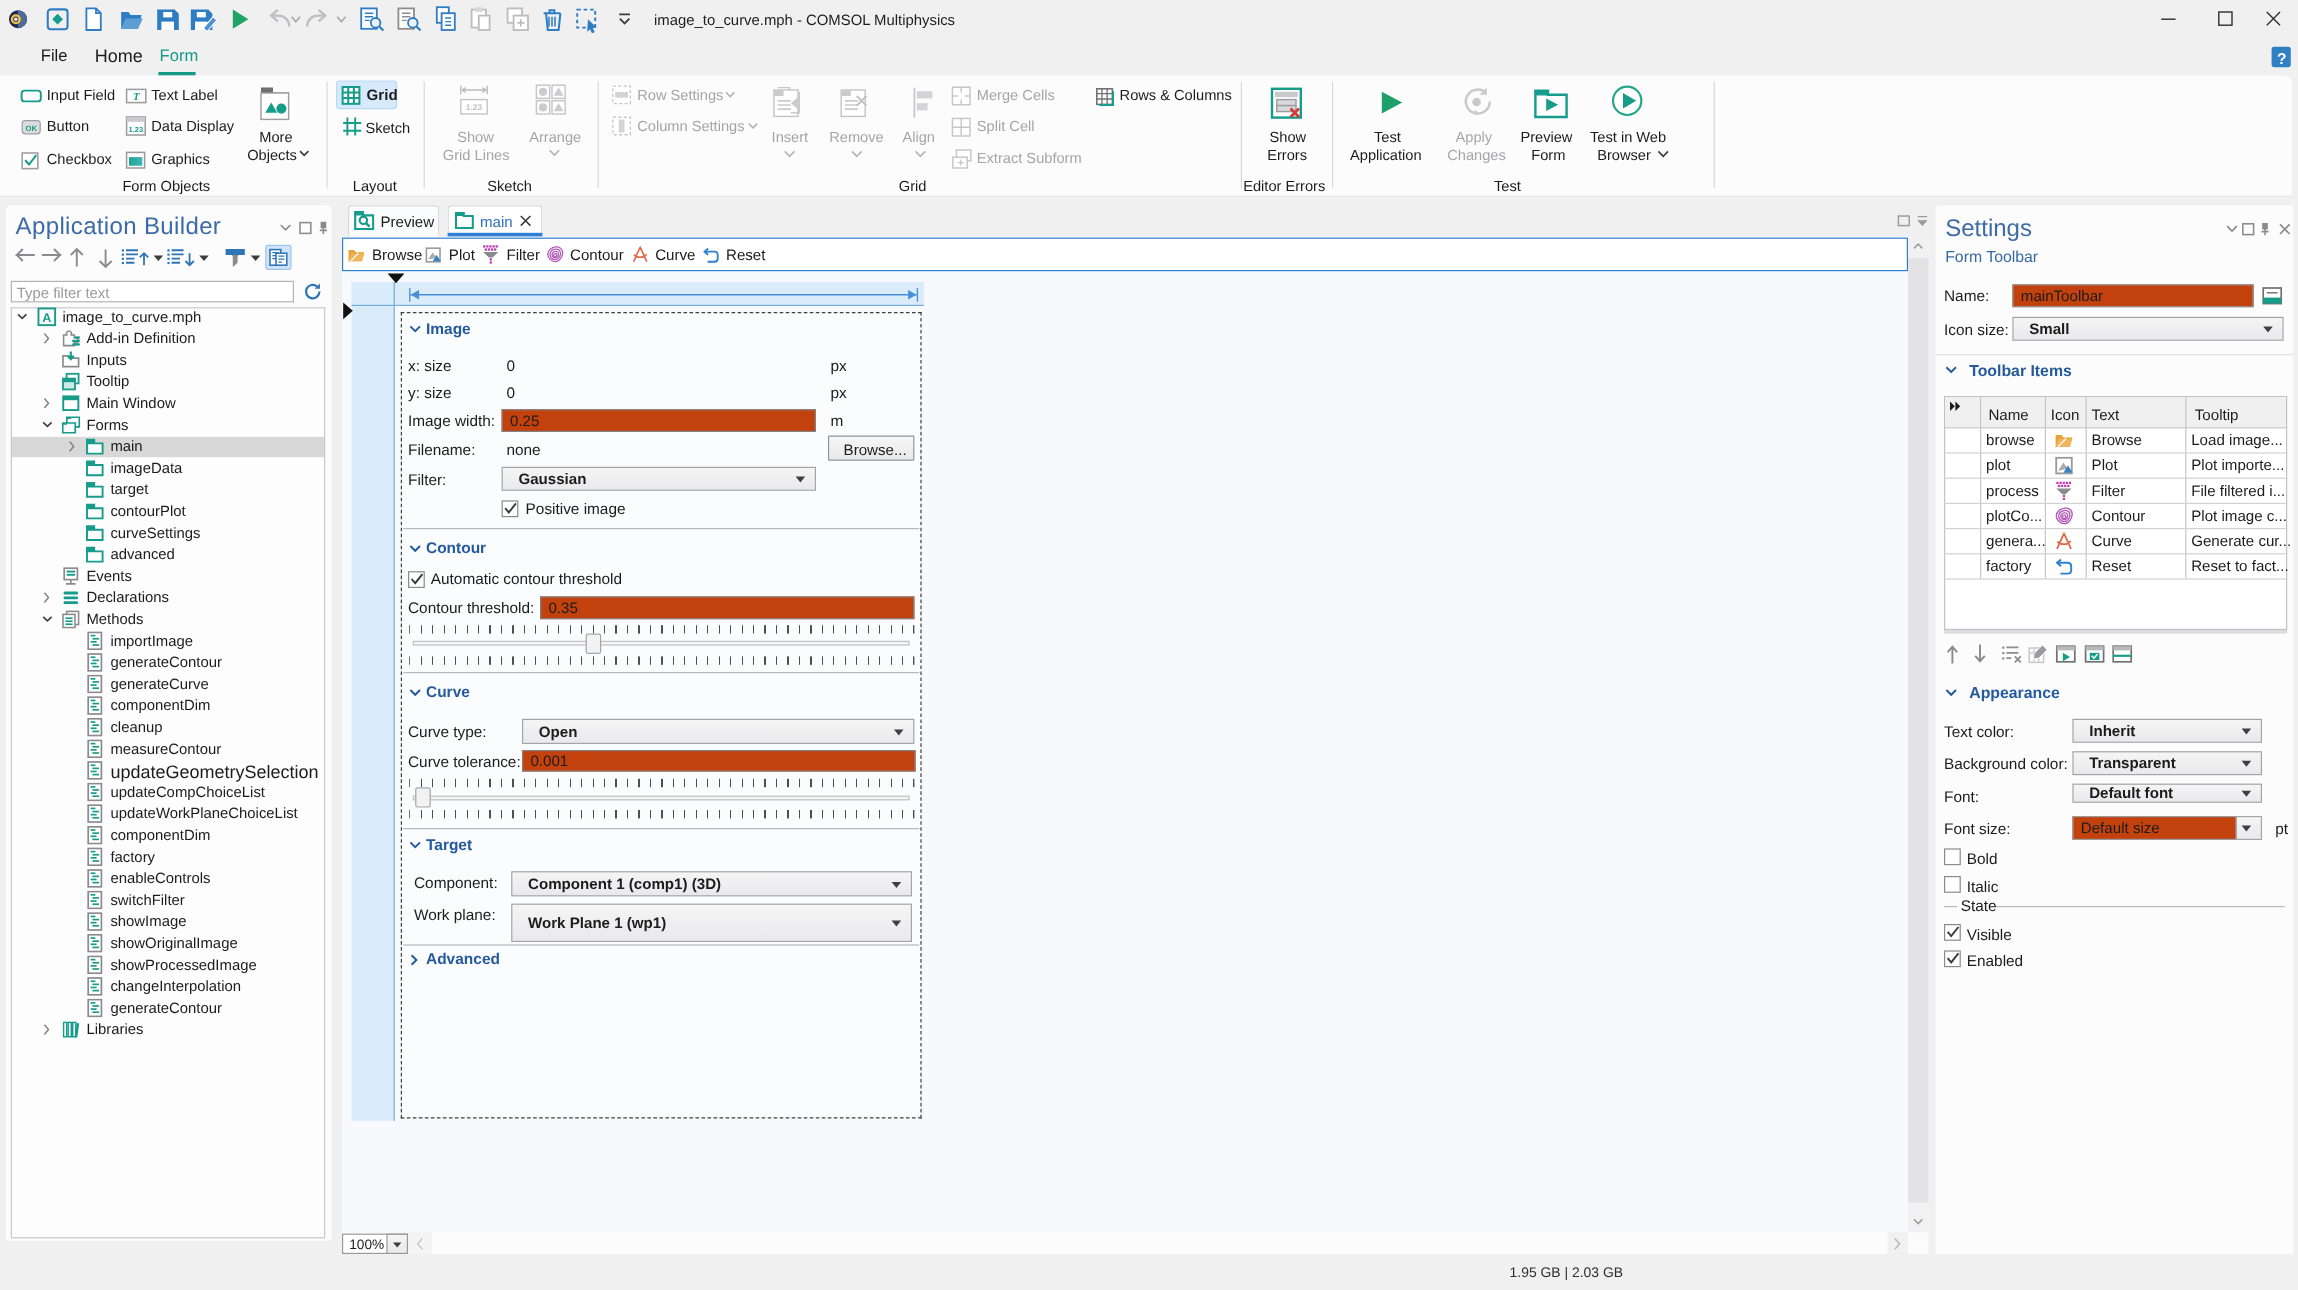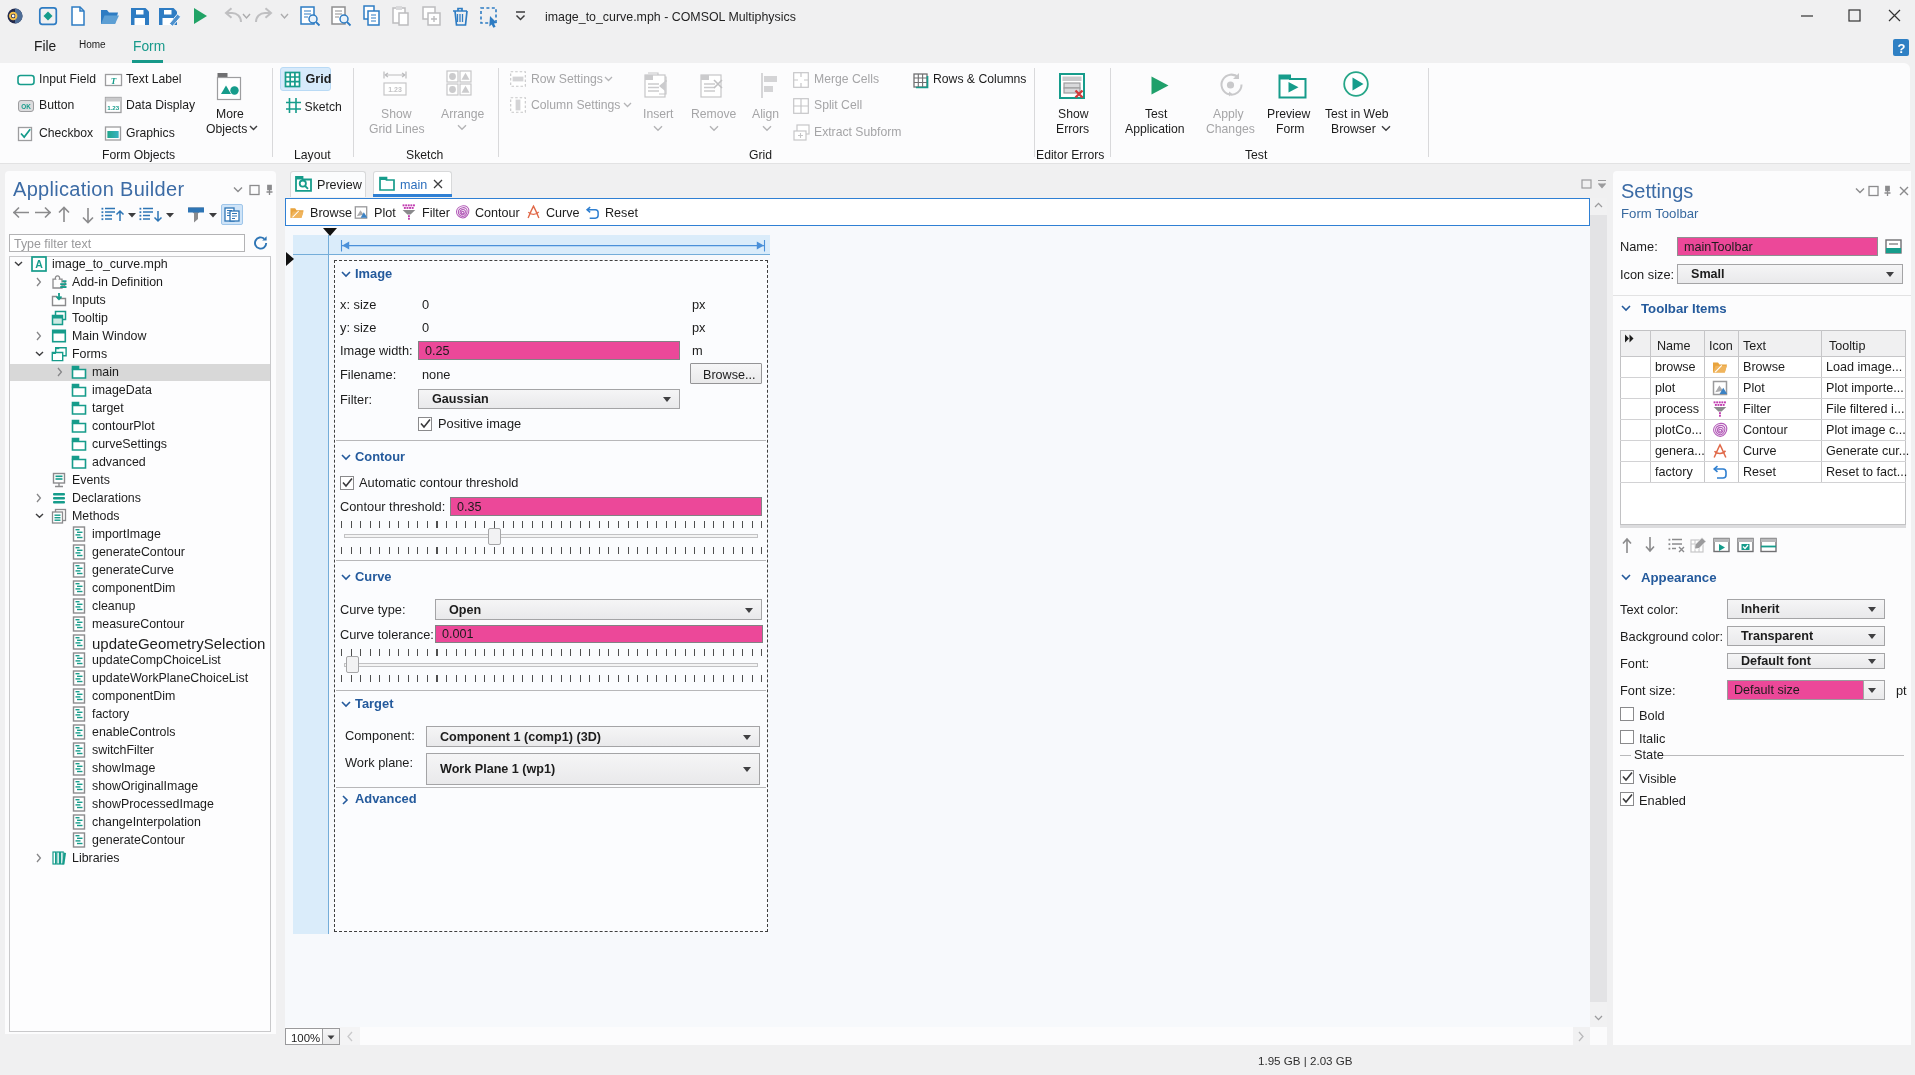--- a/index.html
+++ b/index.html
@@ -5,21 +5,21 @@
 *{margin:0;padding:0;box-sizing:border-box}
 html,body{width:1915px;height:1075px}
 body{background:#f0f0f1;font-family:"Liberation Sans",sans-serif;position:relative;overflow:hidden;color:#1c1c1c}
 .a{position:absolute}
 .t{position:absolute;white-space:nowrap;font-size:12.5px;line-height:1}
 .g{color:#a5a5a7}
 .sh{color:#245a9c;font-weight:bold;font-size:12.9px}
 .combo{position:absolute;border:1px solid #a4a4a6;background:linear-gradient(#f5f5f6,#e9e9eb)}
 .combo i{position:absolute;right:8px;top:50%;margin-top:-2px;width:0;height:0;border:4px solid transparent;border-top:5px solid #404042;border-bottom:0;font-style:normal}
 .combo b{position:absolute;left:13px;top:50%;transform:translateY(-50%);font-size:12.6px;font-weight:bold;white-space:nowrap}
-.tin{position:absolute;border:1px solid #828284;background:#ec4899}
+.tin{position:absolute;border:1px solid #828284;background:#c2410c}
 .tin b{position:absolute;left:6px;top:50%;transform:translateY(-50%);font-size:12.6px;font-weight:normal;white-space:nowrap}
 .cb{position:absolute;width:14px;height:14px;border:1px solid #8a8a8c;background:#fff}
 .sep{position:absolute;width:1px;background:#d9d9db}
 .ticks{position:absolute;height:7px;background:repeating-linear-gradient(90deg,#4e4e4e 0,#4e4e4e 1px,transparent 1px,transparent 9.55px)}
 .rail{position:absolute;height:4px;background:#f4f4f4;border:1px solid #c2c2c4}
 .knob{position:absolute;width:13px;height:17px;background:#f2f2f3;border:1px solid #a6a6a8;border-radius:2px}
 .dash{position:absolute;border:1.7px dashed #3f3f3f;background:#fbfcfe}
 svg{position:absolute;overflow:visible}
 .tw{position:absolute;white-space:nowrap;font-size:12.2px;line-height:1}
 </style>
@@ -211,21 +211,21 @@
   <path d="M516 12h9M516.5 15.5l4 4 4-4" fill="none" stroke="#3d3d3f" stroke-width="1.5"></path>
 </svg>
 <div class="t" style="left:545px;top:11px;font-size:12.4px;color:#1f1f1f">image_to_curve.mph - COMSOL Multiphysics</div>
 <svg class="a" style="left:1795px;top:6px" width="115" height="20" viewBox="0 0 115 20">
 <path d="M6 10h12" stroke="#333" stroke-width="1.2"></path>
 <rect x="54" y="4" width="11" height="11" fill="none" stroke="#333" stroke-width="1.2"></rect>
 <path d="M94 4 105 15 M105 4 94 15" stroke="#333" stroke-width="1.2"></path>
 </svg>
 
 <div class="t" style="left:34px;top:40px;font-size:13.8px">File</div>
-<div class="t" style="left:79px;top:40px;font-size:10px">Home</div>
+<div class="t" style="left:79px;top:40px;font-size:15px">Home</div>
 <div class="t" style="left:133px;top:40px;font-size:13.8px;color:#17998a">Form</div>
 <div class="a" style="left:132px;top:60px;width:31px;height:2.5px;background:#17998a"></div>
 <div class="a" style="left:1893px;top:39px;width:16px;height:17px;background:#2f80c4;border-radius:2px"></div>
 <div class="t" style="left:1897.5px;top:42px;font-size:13px;color:#fff;font-weight:bold">?</div>
 
 <div class="a" id="ribbon" style="left:0;top:63px;width:1910px;height:101px;background:#fcfcfd;border-bottom:1px solid #e2e2e3;border-radius:0 6px 0 0"></div>
 
 <div class="sep" style="left:272px;top:68px;height:89px"></div>
 <div class="sep" style="left:353px;top:68px;height:89px"></div>
 <div class="sep" style="left:497.5px;top:68px;height:89px"></div>

